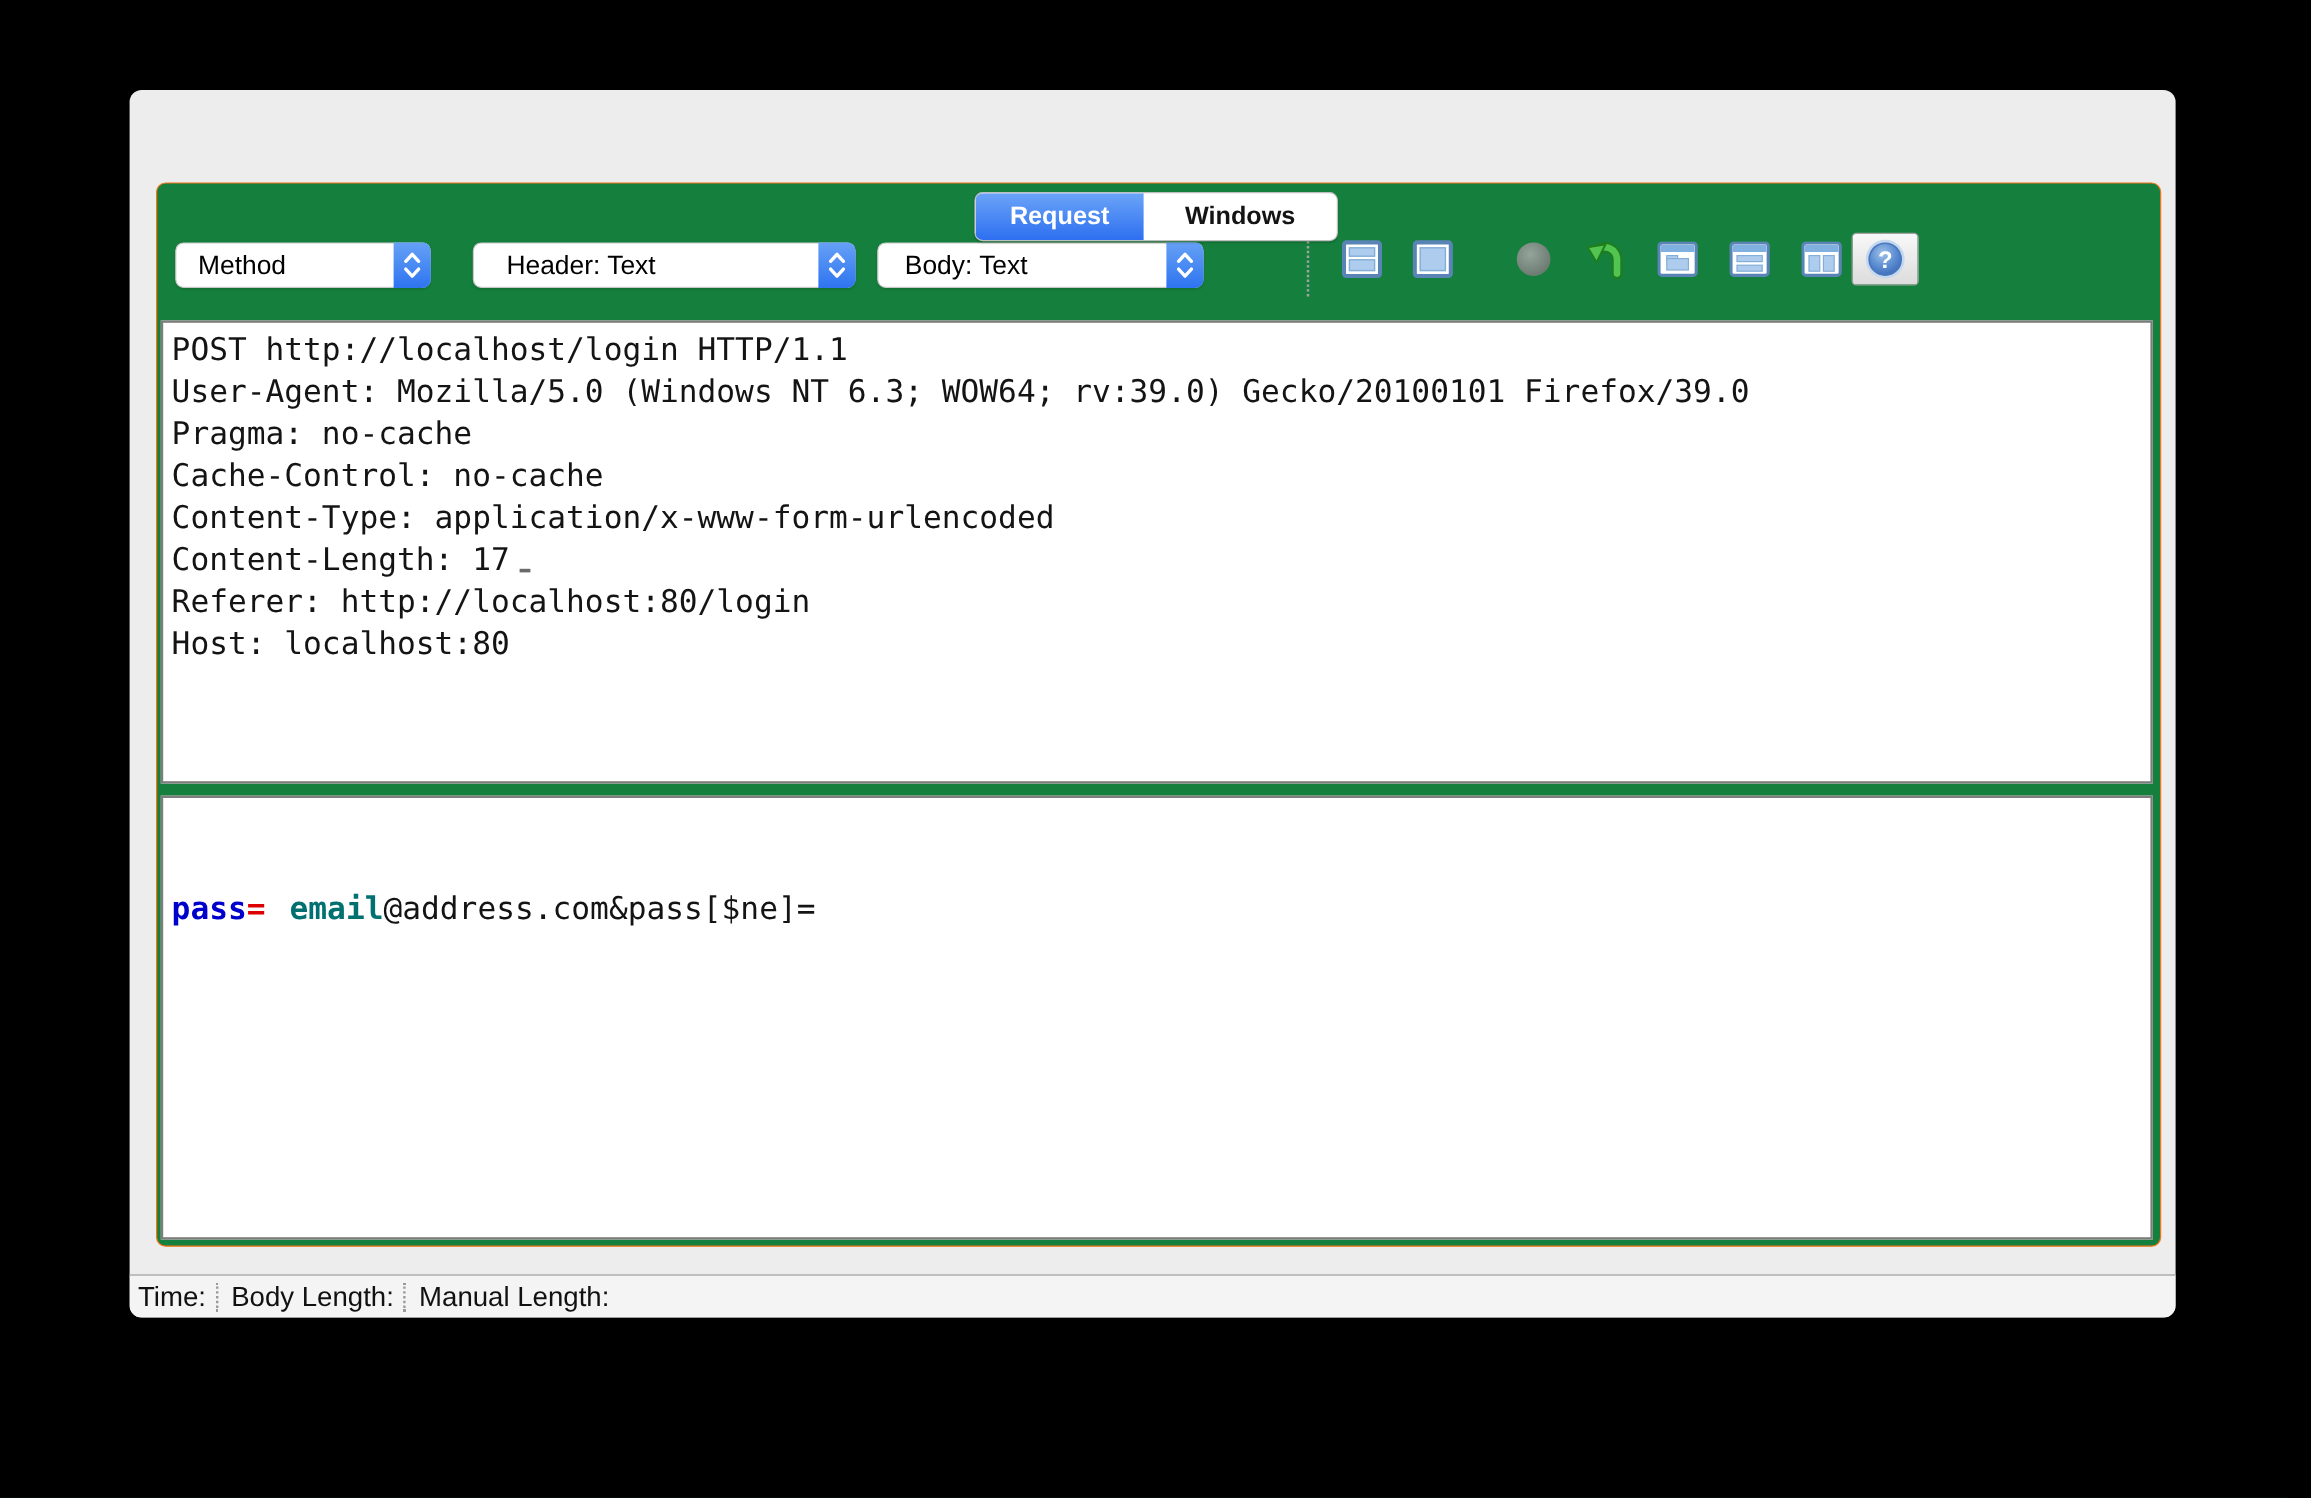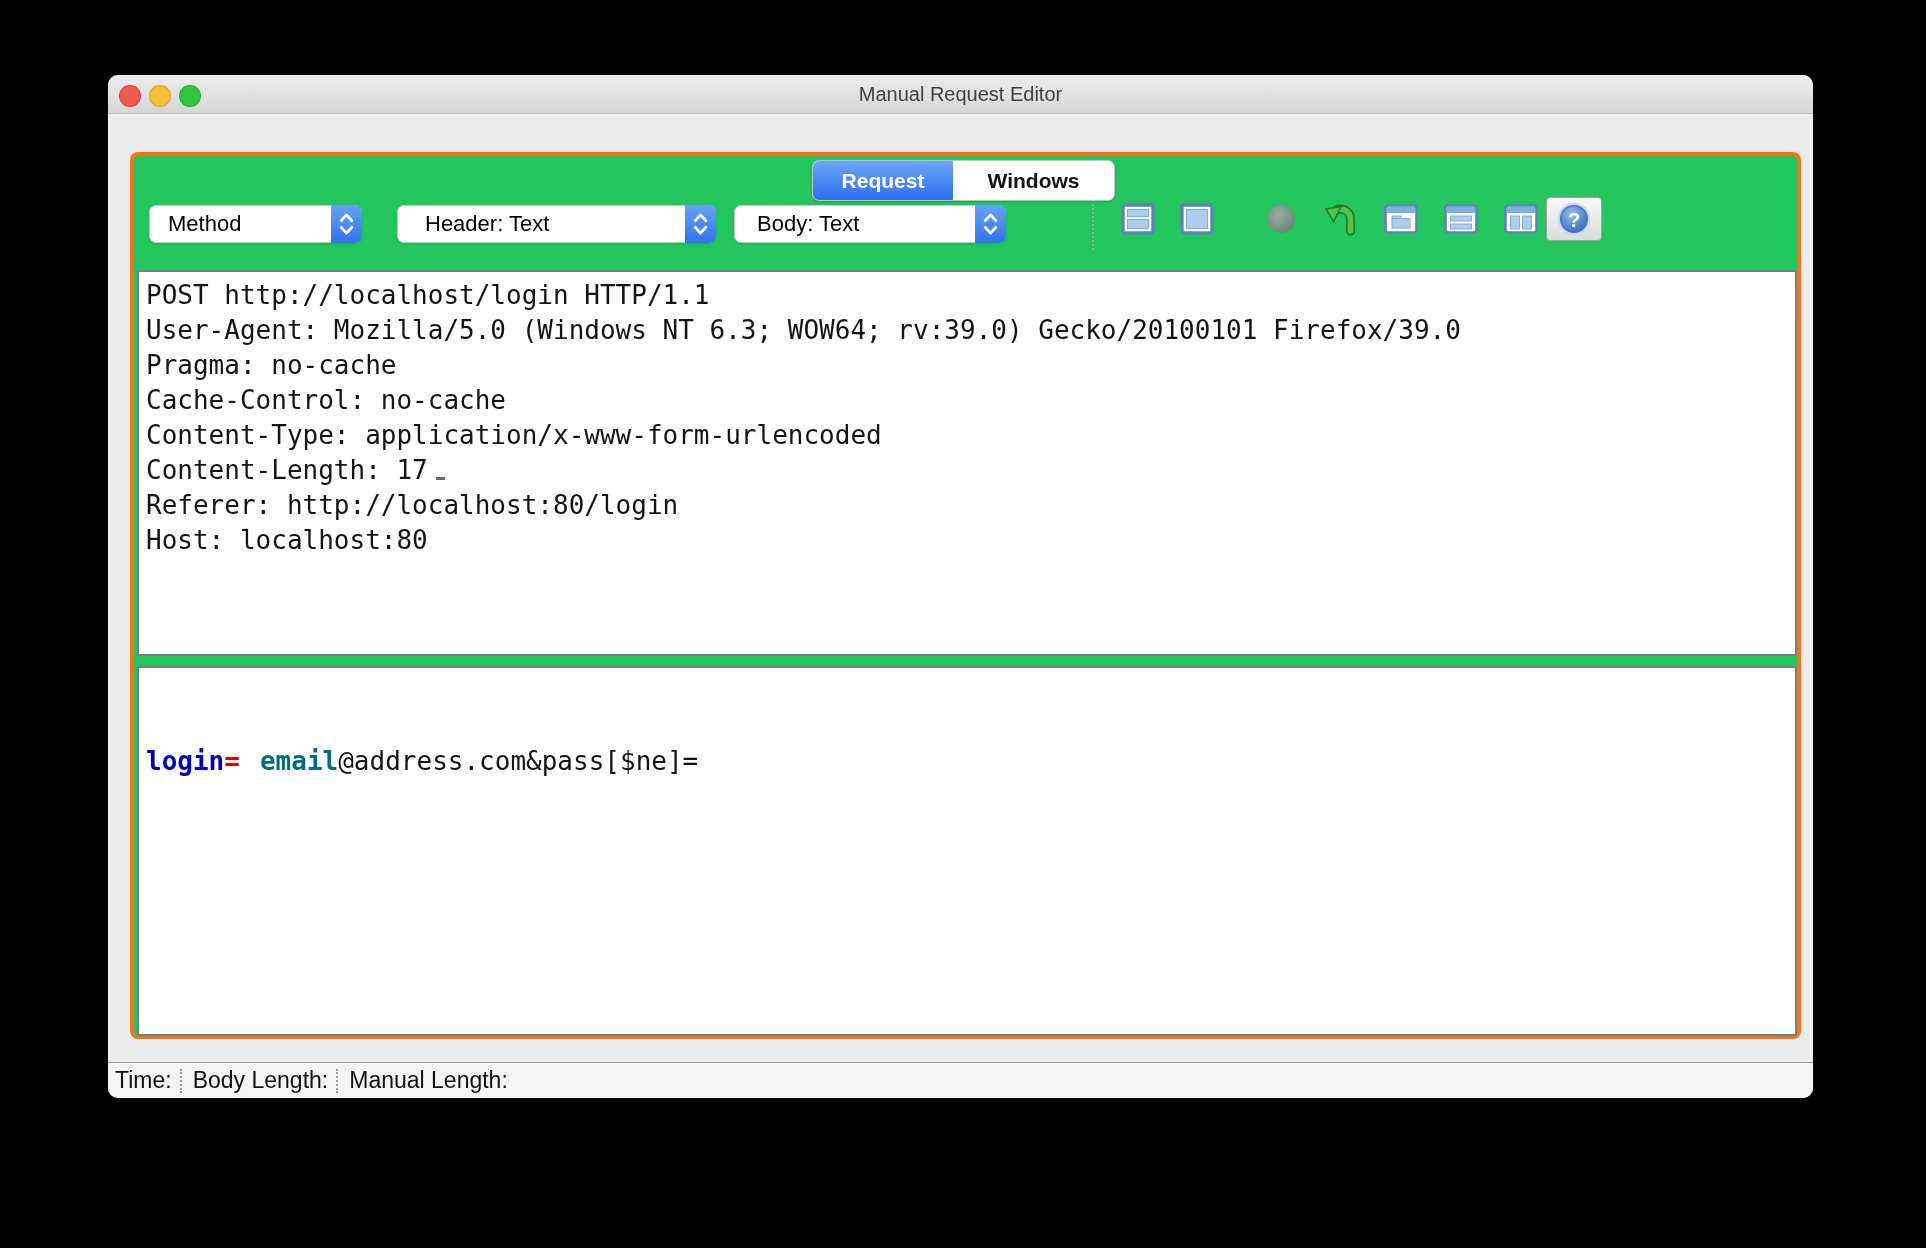--- a/index.html
+++ b/index.html
@@ -61,22 +61,22 @@
     background: linear-gradient(#6ba4f8, #2d6ff0);
     color: #fff;
   }
   .tab.req { width: 140px; }
   .tab.res { width: 161px; background-clip: padding-box; }
 
   
   .panel {
     position: absolute; left: 22px; top: 77px;
     width: 1671px; height: 887px;
-    background: #22c55e;
-    border: 4px solid #f97316;
+    background: #15803d;
+    border: 1px solid #f97316;
     border-radius: 8px;
     box-sizing: border-box;
   }
 
   
   .popup {
     position: absolute; height: 38px;
     background: #fff;
     border: 1px solid #c9c9c9;
     border-radius: 7px;
@@ -158,26 +158,20 @@
     border-left: 2px dotted #9a9a9a;
     margin: 0 11px 0 8px;
   }
 </style>
 </head>
 <body>
 
 <div class="screen">
   <div class="window">
 
-    <div class="titlebar">
-      <span class="tl red"></span>
-      <span class="tl yellow"></span>
-      <span class="tl green"></span>
-      <div class="title">Manual Request Editor</div>
-    </div>
 
     <div class="tabs">
       <div class="tab req active">Request</div>
       <div class="tab res">Windows</div>
     </div>
 
     <div class="panel">
 
       <div class="popup" style="left:15px; top:49px; width:213px;">
         <span class="popup-label">Method</span>
@@ -289,21 +283,21 @@
           <circle cx="20" cy="20" r="14" fill="url(#hball)" stroke="#4a77bd" stroke-width="1.5"></circle>
           <text x="20" y="28" text-anchor="middle" font-family="Liberation Sans, sans-serif" font-size="21" font-weight="bold" fill="#ffffff">?</text>
         </svg>
       </div>
 
       <button class="send">Send</button>
 
       <div class="pane pane-header" style="top:114px; left:3px;"><div>POST http://localhost/login HTTP/1.1</div><div>User-Agent: Mozilla/5.0 (Windows NT 6.3; WOW64; rv:39.0) Gecko/20100101 Firefox/39.0</div><div>Pragma: no-cache</div><div>Cache-Control: no-cache</div><div>Content-Type: application/x-www-form-urlencoded</div><div>Content-Length: 17</div><div>Referer: http://localhost:80/login</div><div>Host: localhost:80</div></div>
 
       <div class="pane pane-body" style="top:510px; left:3px; height:370px;">
-        <div><span style="color: rgb(0, 0, 204); font-weight: bold;">login</span><span style="color: rgb(221, 0, 0); font-weight: bold;">=</span><span style="color: rgb(0, 112, 112); font-weight: bold; margin-left: 20px;">email</span><span style="color: rgb(20, 20, 20);">@address.com&amp;pass[$ne]=</span></div>
+        <div><span style="color: rgb(0, 0, 204); font-weight: bold;">pass</span><span style="color: rgb(221, 0, 0); font-weight: bold;">=</span><span style="color: rgb(0, 112, 112); font-weight: bold; margin-left: 20px;">email</span><span style="color: rgb(20, 20, 20);">@address.com&amp;pass[$ne]=</span></div>
       </div>
 
       <div class="cursor-mark" style="left:302px; top:321px;"></div>
     </div>
 
     <div class="statusbar">
       <span>Time:</span>
       <span class="ssep"></span>
       <span>Body Length:</span>
       <span class="ssep"></span>

